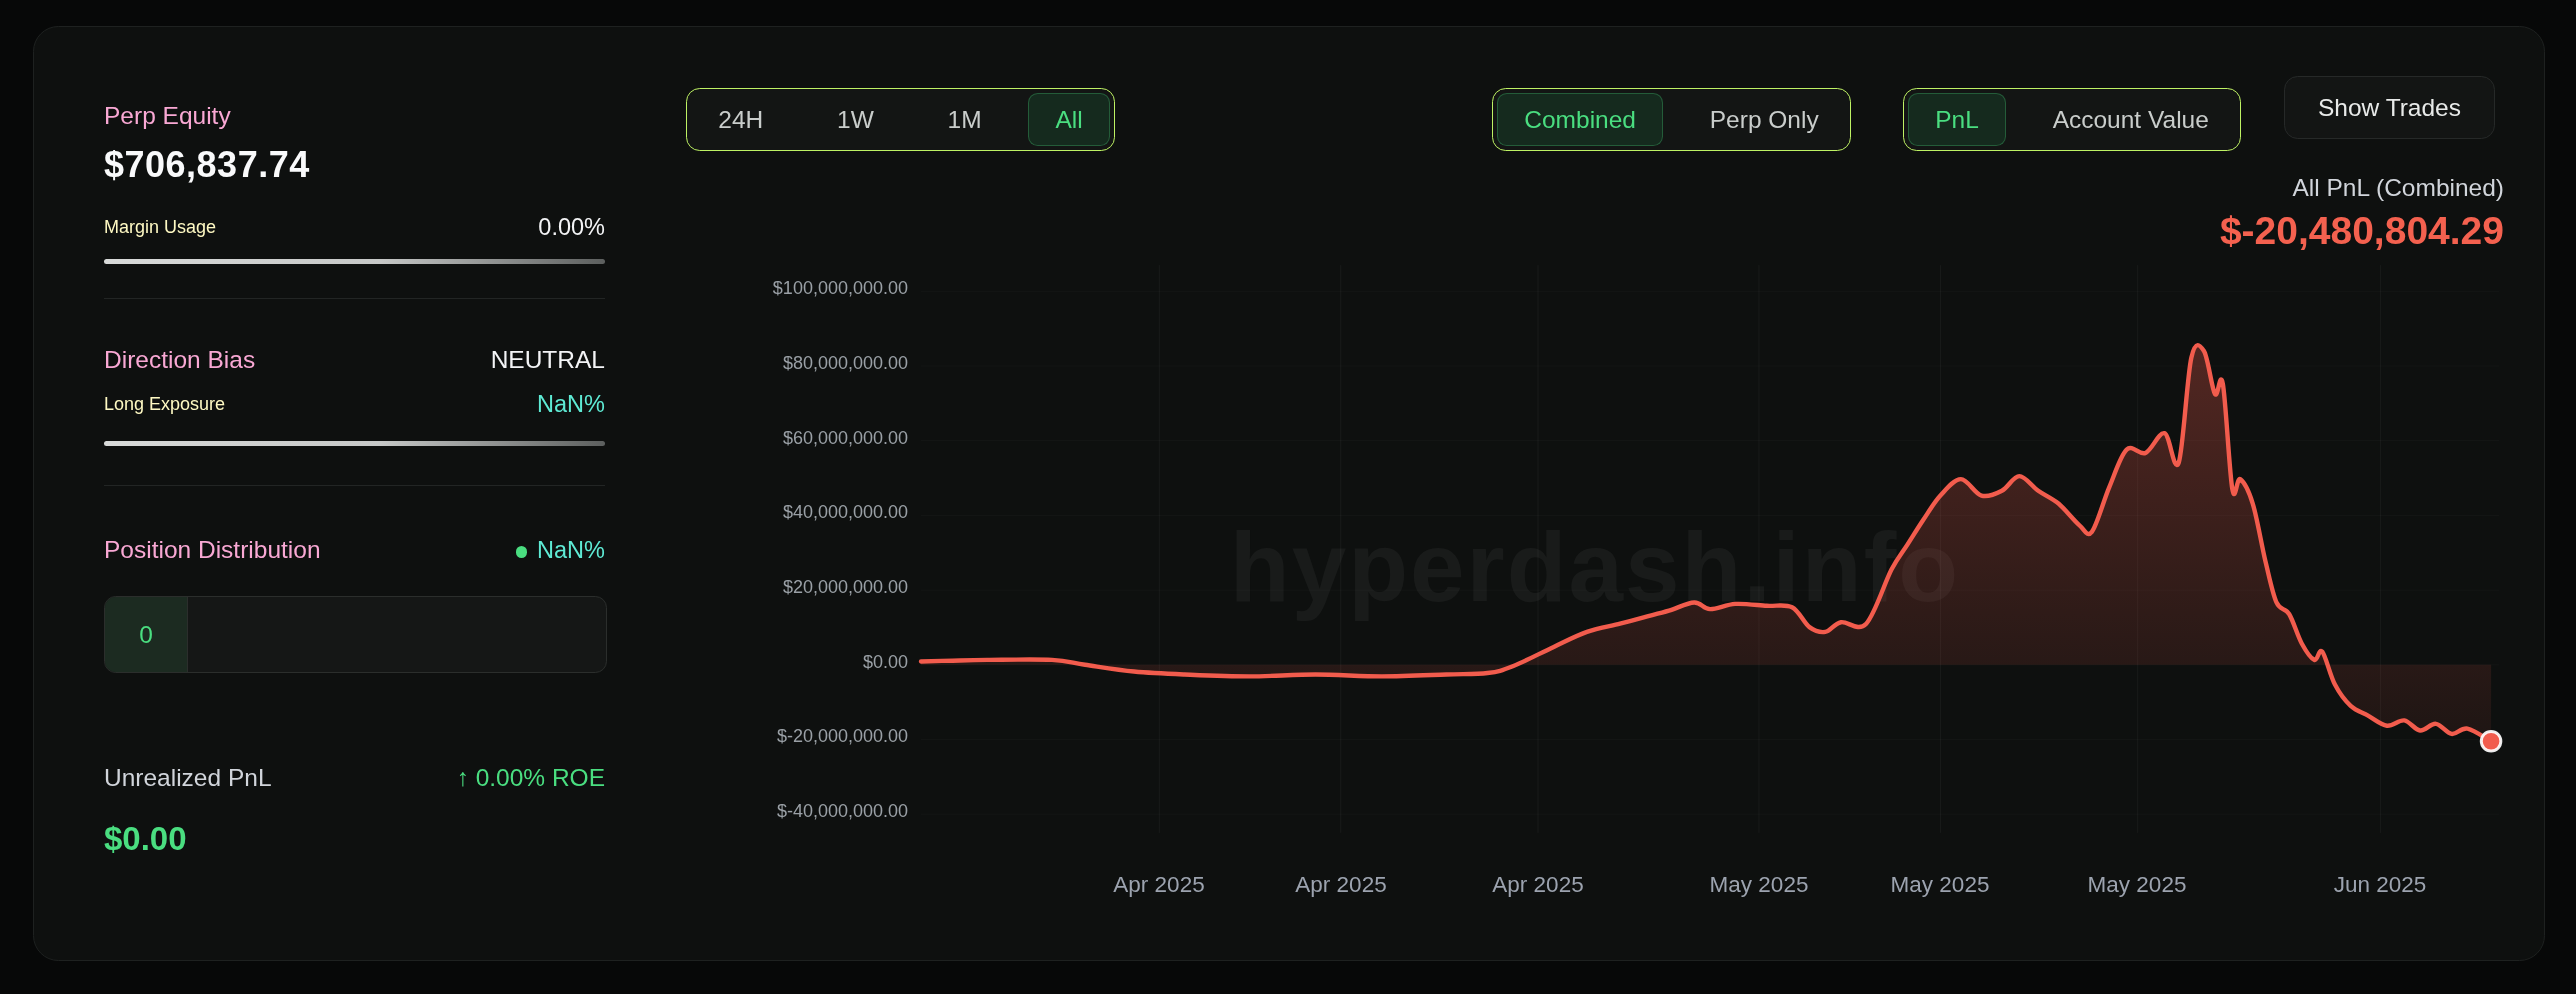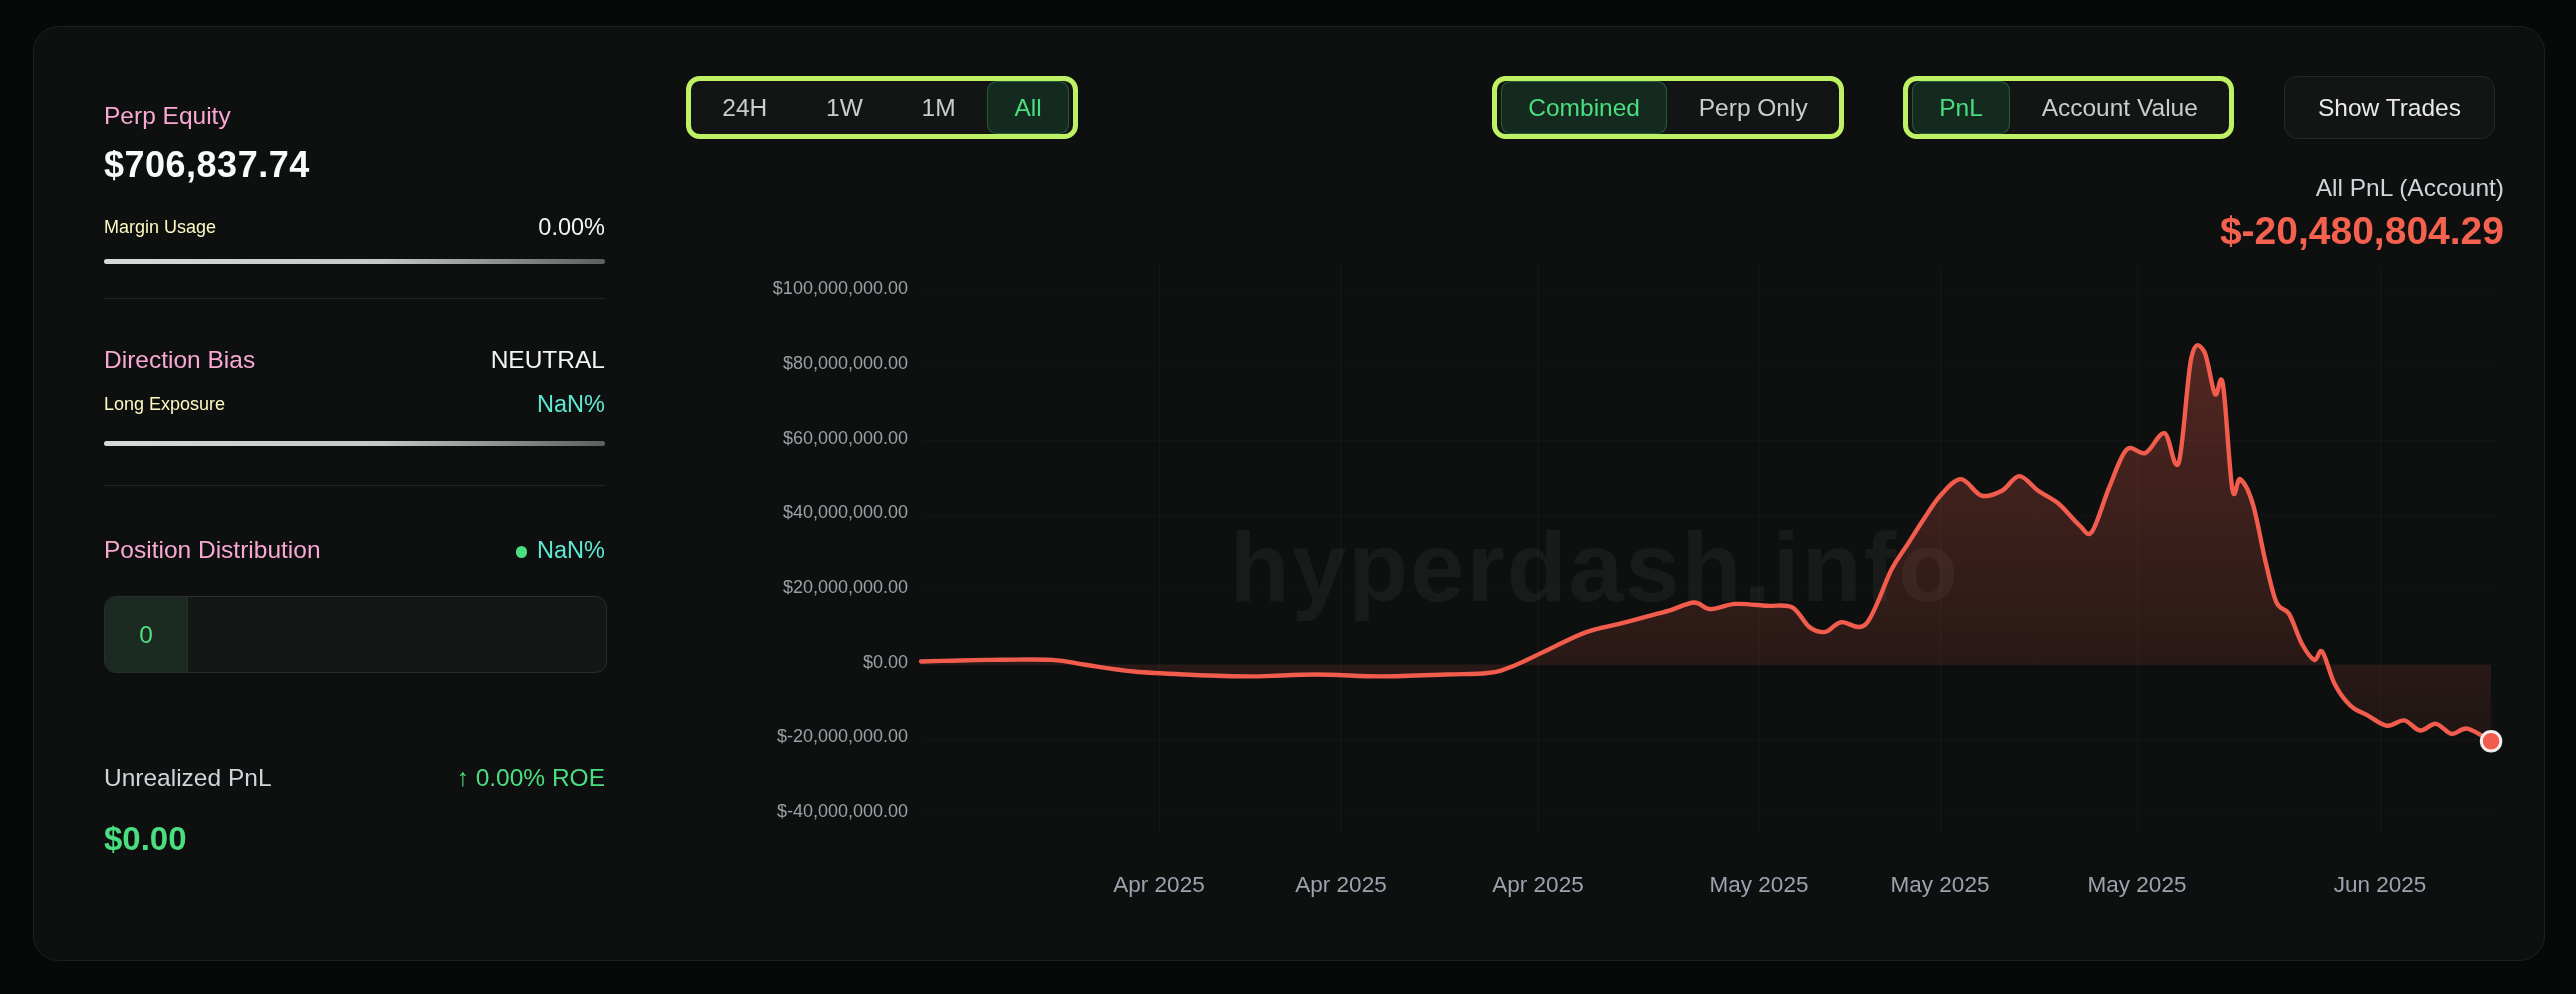--- a/index.html
+++ b/index.html
@@ -19,22 +19,22 @@
   .bar{height:4.9px;border-radius:2.9px;background:linear-gradient(90deg,#d8dad9 0%,#c6c8c7 55%,#5c5f5e 100%);}
   .divider{height:1px;background:#222524;}
   .dot{display:inline-block;width:11.7px;height:11.7px;border-radius:50%;background:#4ade80;margin-right:9.8px;vertical-align:middle;}
   .pos-box{position:absolute;left:70px;top:569px;width:501px;height:75px;border:1px solid #2b2e2c;
            border-radius:11.7px;background:#151716;display:flex;overflow:hidden;}
   .pos-box-left{width:82px;background:#1c2b21;border-right:1px solid #2b2e2c;display:flex;
                 align-items:center;justify-content:center;color:#4ade80;font-size:24.5px;}
   .pnl-zero{font-size:33px;font-weight:600;color:#4ade80;}
   .roe{font-size:24.5px;color:#4ade80;}
   
-  .seg-group{position:absolute;display:flex;align-items:center;background:#131514;border:5px solid #bef264;
-             border-radius:13.7px;padding:3.9px;gap:4px;height:63px;box-sizing:border-box;}
+  .seg-group{position:absolute;display:flex;align-items:center;background:#131514;border:1px solid #bef264;
+             border-radius:13.7px;padding:3.9px;gap:19px;height:63px;box-sizing:border-box;margin-top:12px;}
   .seg-btn{height:53px;padding:0 26.4px;border-radius:9.8px;border:1px solid transparent;background:transparent;
            color:#c9cdcb;font-size:24.5px;font-family:inherit;cursor:pointer;white-space:nowrap;}
   .seg-btn.selected{background:#152a1e;color:#4ade80;border:1px solid rgba(74,222,128,0.28);}
   .show-trades{position:absolute;height:63px;padding:0 33px;border-radius:13.7px;background:#131514;
                border:1px solid #262928;color:#e8eae9;font-size:24.5px;font-family:inherit;cursor:pointer;}
   
   .pnl-header-label{position:absolute;right:40px;top:147px;font-size:24.5px;color:#d1d5db;text-align:right;}
   .pnl-header-value{position:absolute;right:40px;top:182px;font-size:39px;font-weight:600;color:#f4614f;text-align:right;}
   
   .y-axis{position:absolute;left:580px;top:0;width:294px;height:100%;}
@@ -100,21 +100,21 @@
     <div id="mode-group" class="seg-group" style="left:1458px;top:49px;justify-content:center;">
         <button class="seg-btn selected">Combined</button>
         <button class="seg-btn">Perp Only</button>
       </div>
     <div id="view-group" class="seg-group" style="left:1869px;top:49px;">
         <button class="seg-btn selected">PnL</button>
         <button class="seg-btn">Account Value</button>
       </div>
     <button class="show-trades" style="left:2250px;top:49px;">Show Trades</button>
 
-    <div class="pnl-header-label">All PnL (Account)</div>
+    <div class="pnl-header-label">All PnL (Combined)</div>
     <div class="pnl-header-value">$-20,480,804.29</div>
 
     <div class="watermark">hyperdash.info</div>
     <div class="y-axis" id="y-axis">
         <div class="y-tick-label" style="top: 251px;">$100,000,000.00</div>
         <div class="y-tick-label" style="top: 326px;">$80,000,000.00</div>
         <div class="y-tick-label" style="top: 401px;">$60,000,000.00</div>
         <div class="y-tick-label" style="top: 475px;">$40,000,000.00</div>
         <div class="y-tick-label" style="top: 550px;">$20,000,000.00</div>
         <div class="y-tick-label" style="top: 625px;">$0.00</div>

